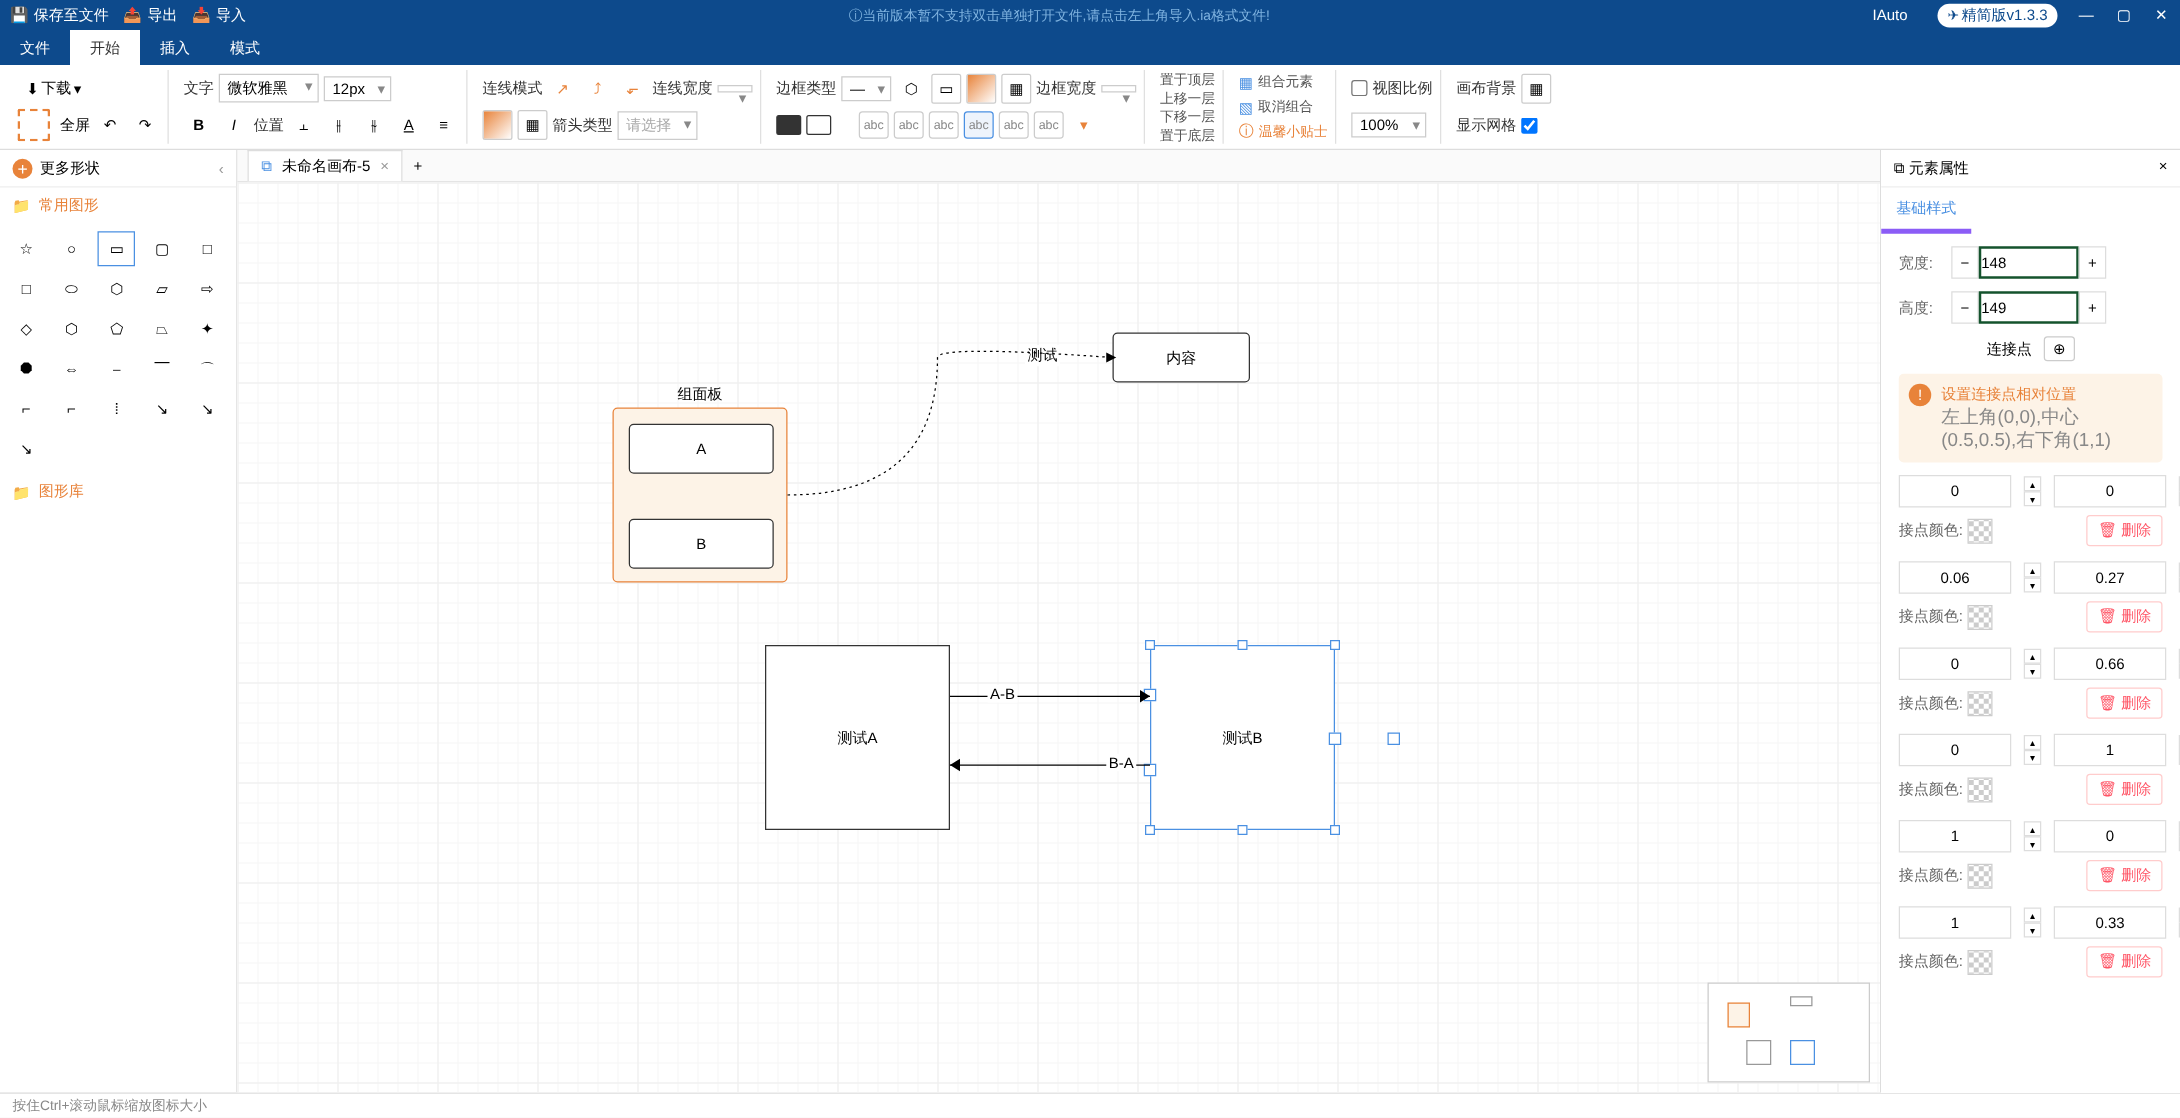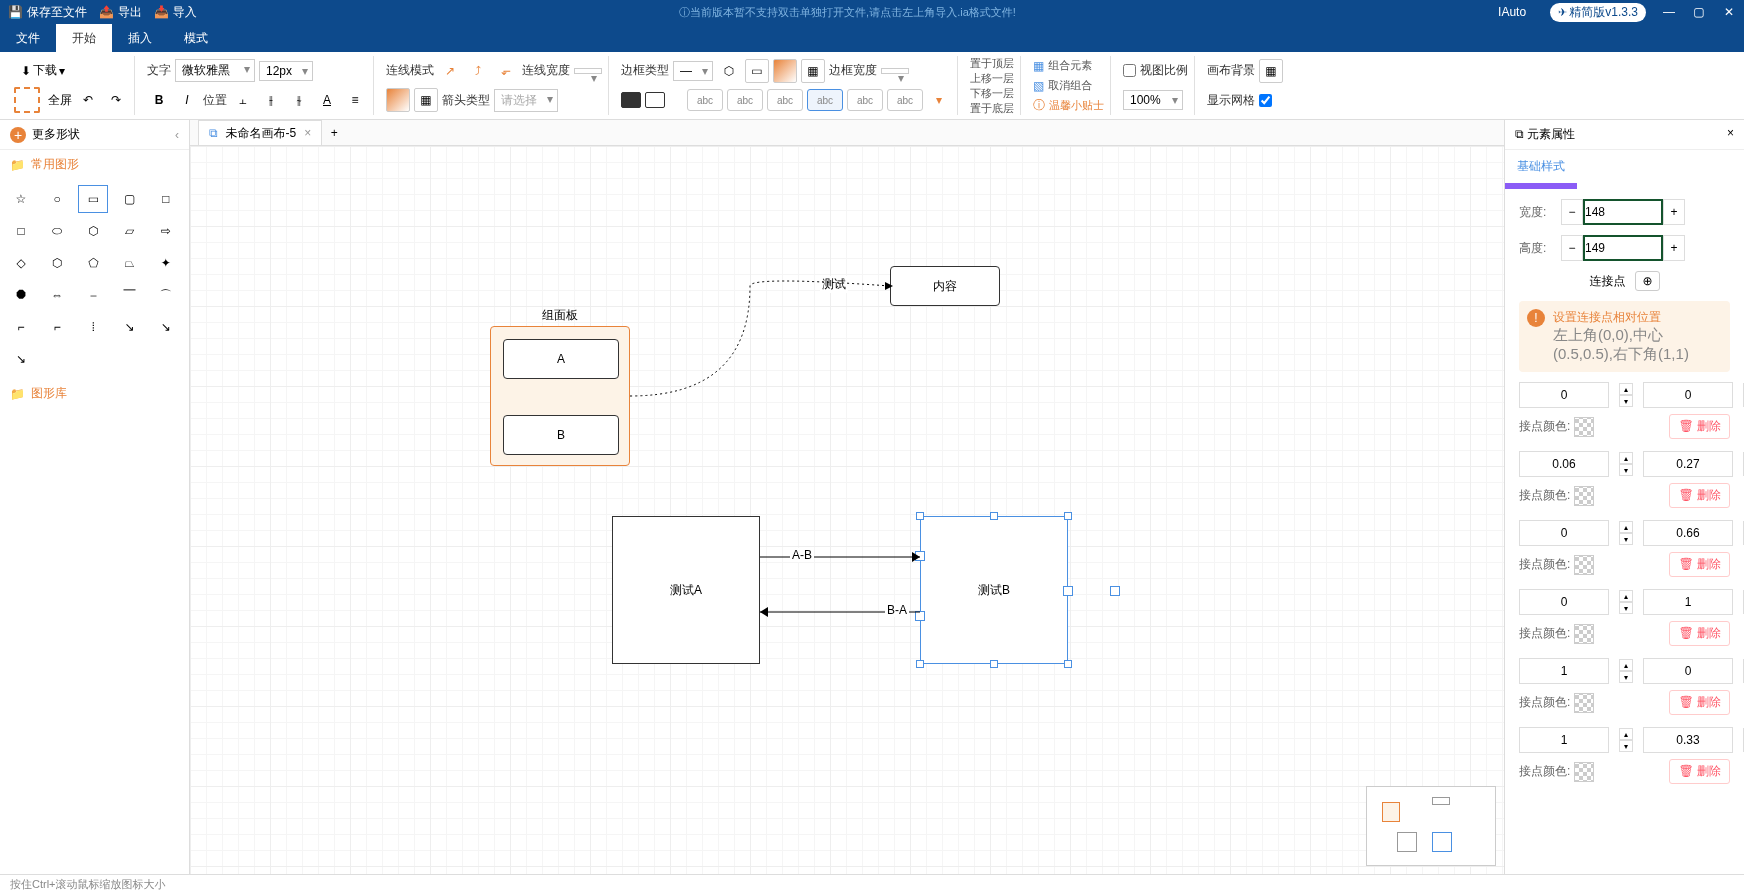--- a/index.html
+++ b/index.html
@@ -40,40 +40,40 @@
 .canvas{flex:1;position:relative;overflow:hidden;background:#fff;background-image:linear-gradient(#eee 1px,transparent 1px),linear-gradient(90deg,#eee 1px,transparent 1px),linear-gradient(#f5f5f5 1px,transparent 1px),linear-gradient(90deg,#f5f5f5 1px,transparent 1px);background-size:80px 80px,80px 80px,16px 16px,16px 16px}
 .node{position:absolute;border:1px solid #333;background:#fff;display:flex;align-items:center;justify-content:center;border-radius:4px}
 .group-panel{position:absolute;border:1px solid #e8833a;background:#fdf3e7;border-radius:4px}
 .group-label{position:absolute;top:-20px;width:100%;text-align:center;font-size:12px}
 .sel-node{border:1px solid #4a90e2!important}
 .sel-handle{position:absolute;width:8px;height:8px;background:#fff;border:1px solid #4a90e2}
 .conn-point{position:absolute;width:10px;height:10px;background:#fff;border:1px solid #4a90e2}
 .conn-label{position:absolute;font-size:12px;background:#fff;padding:0 2px}
 .right-panel{width:240px;background:#fff;border-left:1px solid #ddd;display:flex;flex-direction:column;overflow-y:auto}
 .rp-title{padding:6px 10px;border-bottom:1px solid #eee;font-size:12px;display:flex;justify-content:space-between}
-.rp-tab{padding:8px 12px;color:#4a90e2;border-bottom:6px solid #8b5cf6;display:inline-block}
+.rp-tab{padding:8px 12px;color:#4a90e2;border-bottom:4px solid #8b5cf6;display:inline-block}
 .rp-section{padding:10px 14px;display:flex;flex-direction:column;gap:10px}
 .prop-row{display:flex;align-items:center;gap:6px}
 .prop-row .plabel{width:36px;color:#666}
 .num-input{display:flex;align-items:center}
 .num-input button{width:22px;height:26px;border:1px solid #ddd;background:#fff;cursor:pointer}
 .num-input input{width:80px;height:26px;border:2px solid #14532d;text-align:left}
 .tip-box{background:#fdf3e7;border-radius:4px;padding:8px;display:flex;gap:8px}
 .tip-icon{width:18px;height:18px;border-radius:50%;background:#e8833a;color:#fff;display:flex;align-items:center;justify-content:center;flex-shrink:0}
 .tip-title{color:#e8833a;font-weight:500}
 .tip-sub{color:#888;font-size:15px}
 .cp-row{display:flex;gap:10px;align-items:center}
 .cp-input{width:90px;height:26px;border:1px solid #ddd;text-align:center}
 .spinner{display:flex;flex-direction:column}
 .spinner span{width:14px;height:12px;border:1px solid #ddd;font-size:8px;display:flex;align-items:center;justify-content:center;cursor:pointer}
 .del-btn{color:#f56;border:1px solid #fcc;padding:3px 8px;border-radius:3px;cursor:pointer;display:flex;align-items:center;gap:3px;background:#fff}
 .color-swatch{width:20px;height:20px;border:1px solid #ccc;background:repeating-conic-gradient(#ccc 0 25%,#fff 0 50%) 0/8px 8px}
 .status-bar{height:20px;background:#fff;border-top:1px solid #ddd;display:flex;align-items:center;padding:0 10px;color:#888;font-size:11px}
 .minimap{position:absolute;right:8px;bottom:8px;width:130px;height:80px;border:1px solid #ccc;background:#fff}
-.label-style{width:36px;height:22px;border:1px solid #ccc;border-radius:3px;display:flex;align-items:center;justify-content:center;font-size:10px;color:#888;cursor:pointer}
+.label-style{width:24px;height:22px;border:1px solid #ccc;border-radius:3px;display:flex;align-items:center;justify-content:center;font-size:10px;color:#888;cursor:pointer}
 .label-style.sel{border-color:#4a90e2;background:#eef4fc}
 svg.arrow{position:absolute;overflow:visible;pointer-events:none}
 .text-btn{font-size:11px;color:#555;cursor:pointer;white-space:nowrap}
 .folder-icon{color:#e8833a}
 </style>
 </head>
 <body>
 
 <div class="titlebar">
   <div class="titlebar-left">

